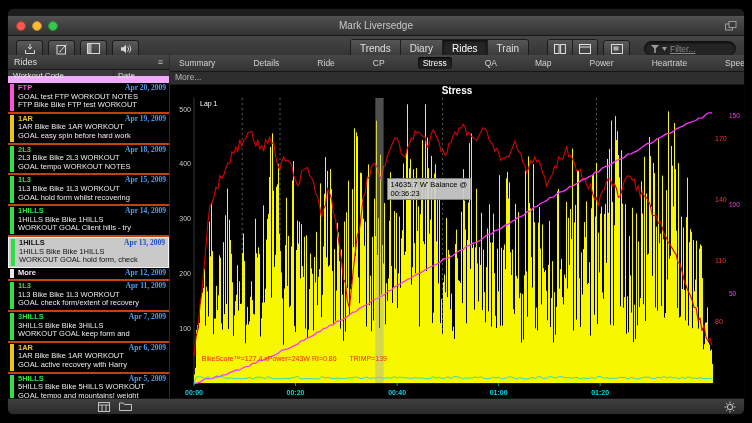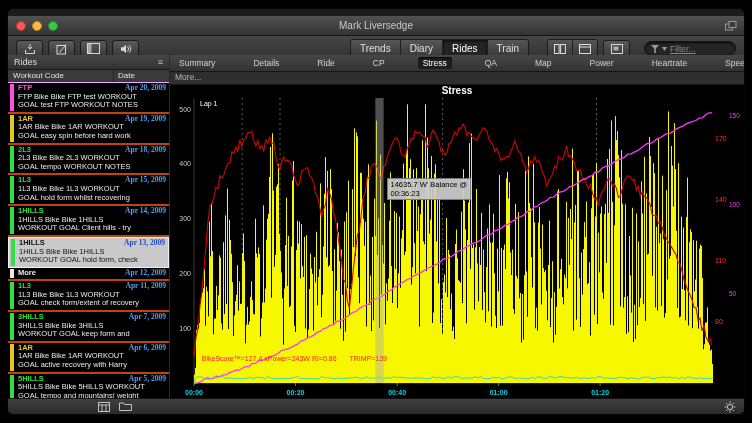--- a/index.html
+++ b/index.html
@@ -42,21 +42,21 @@
             color:#8b8b8b; font-size:8.5px; margin-left:9px; flex:none;text-decoration:underline; }
   
   .content { position:absolute; top:46px; bottom:16px; left:0; right:0; display:flex; }
   .sidebar { width:162px; flex:none; display:flex; flex-direction:column;
              background:#000; border-right:1px solid #2b2b2b; }
   .sb-header { height:15px; flex:none; background:linear-gradient(#474747,#323232);
                border-bottom:1px solid #181818; display:flex; align-items:center;
                padding:0 6px; color:#ddd; font-size:9px; }
   .sb-header .menu { margin-left:auto; color:#bdbdbd; font-size:9px; }
   .sb-cols { height:13px; flex:none; background:#3a3a3a; display:flex;
-             border-bottom:1px solid #f0abfc; font-size:8px; color:#e2e2e2; }
+             border-bottom:7px solid #f0abfc; font-size:8px; color:#e2e2e2; }
   .sb-col1 { flex:1; padding:1px 0 0 5px; }
   .sb-col2 { width:56px; border-left:1px solid #262626; padding:1px 0 0 4px; }
   .sb-list { flex:1; overflow:hidden; background:#000; }
   .entry { position:relative; padding:1px 3px 2px 10px; border-bottom:2px solid #c2410c;
            font-size:7.5px; line-height:8.6px; color:#eaeaea; }
   .entry .bar { position:absolute; left:2px; top:1px; bottom:1px; width:4px; }
   .entry .row1 { display:flex; justify-content:space-between; font-weight:bold; }
   .entry .date { color:#4e9ef0;font-family:Liberation Serif, serif; }
   .entry.selected { background:#c9c9c9; color:#111; border:1px solid #f2f2f2; }
   .entry.selected .code { color:#111 !important; }
@@ -190,22 +190,22 @@
         <div class="sb-col1">Workout Code</div>
         <div class="sb-col2">Date</div>
       </div>
       <div class="sb-list" id="ride-list">
           <div class="entry">
             <span class="bar" style="background: rgb(255, 79, 220);"></span>
             <div class="row1">
               <span class="code" style="color: rgb(255, 79, 220);">FTP</span>
               <span class="date">Apr 20, 2009</span>
             </div>
+            <div>GOAL test FTP WORKOUT NOTES</div>
             <div>FTP Bike Bike FTP test WORKOUT</div>
-            <div>GOAL test FTP WORKOUT NOTES</div>
           </div>
           <div class="entry">
             <span class="bar" style="background: rgb(230, 198, 27);"></span>
             <div class="row1">
               <span class="code" style="color: rgb(230, 198, 27);">1AR</span>
               <span class="date">Apr 19, 2009</span>
             </div>
             <div>1AR Bike Bike 1AR WORKOUT</div>
             <div>GOAL easy spin before hard work</div>
           </div>

